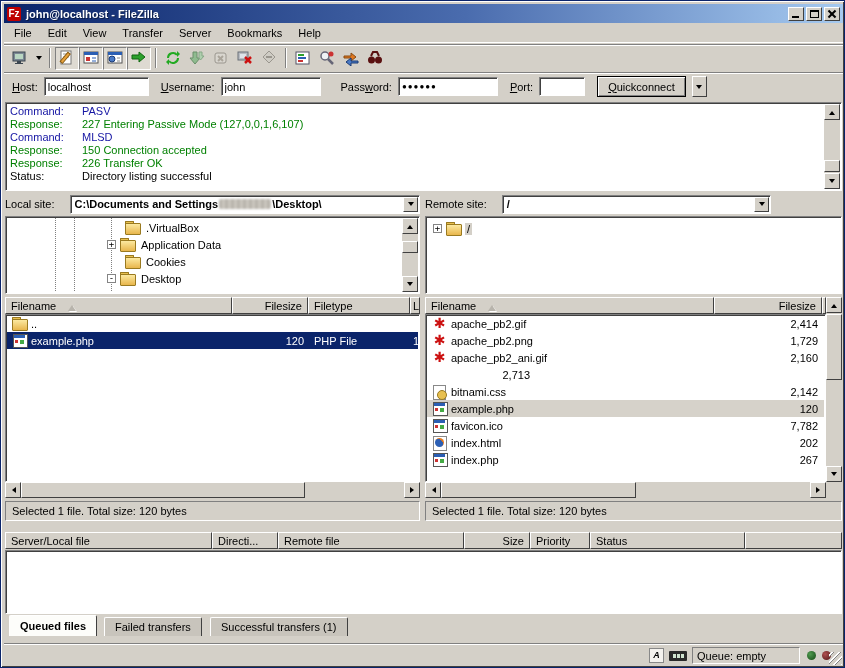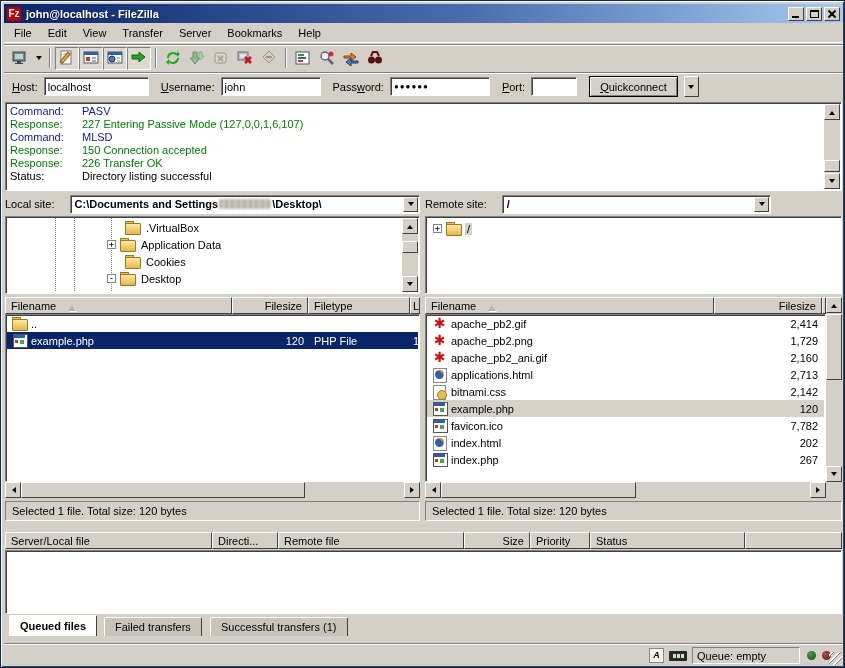--- a/index.html
+++ b/index.html
@@ -326,21 +326,21 @@
         <path d="M4 6 L6 2 L10 2 L12 6" fill="none" stroke="#5a1010" stroke-width="2"></path>
       </svg>
     </div>
   </div>
 
   <div class="qcbar">
     <span class="qc-label"><span></span><u>H</u><span>ost:</span></span>
     <input class="qc-input" style="width: 105px;" value="localhost">
     <span class="qc-label" style="margin-left:6px"><span></span><u>U</u><span>sername:</span></span>
     <input class="qc-input" style="width: 100px;" value="john">
-    <span class="qc-label" style="margin-left:6px"><span>Pass</span><u>w</u><span>ord:</span></span>
+    <span class="qc-label" style="margin-left:14px"><span>Pass</span><u>w</u><span>ord:</span></span>
     <input class="qc-input" style="width: 100px; font-size: 8px; letter-spacing: 1px;" value="●●●●●●">
     <span class="qc-label" style="margin-left:6px"><span></span><u>P</u><span>ort:</span></span>
     <input class="qc-input" style="width: 46px;" value="">
     <button class="qc-btn" style="margin-left:6px"><span></span><u>Q</u><span>uickconnect</span></button>
     <span class="qc-drop">
         <span class="arr-down"></span>
       </span>
   </div>
 
   <div class="logpane sunken">
@@ -520,24 +520,20 @@
     <div class="frow" style="top:34px">
       <div class="cell" style="width:288px">
           <span class="icn apache-i">✱</span>
           <span>apache_pb2_ani.gif</span>
         </div>
       <div class="cell num" style="width:108px">
           <span>2,160</span>
         </div>
     </div>
     <div class="frow" style="top:51px">
-      <div class="cell" style="width:288px">
-          <span class="icn html-i"></span>
-          <span>applications.html</span>
-        </div>
       <div class="cell num" style="width:108px">
           <span>2,713</span>
         </div>
     </div>
     <div class="frow" style="top:68px">
       <div class="cell" style="width:288px">
           <span class="icn css-i"></span>
           <span>bitnami.css</span>
         </div>
       <div class="cell num" style="width:108px">

